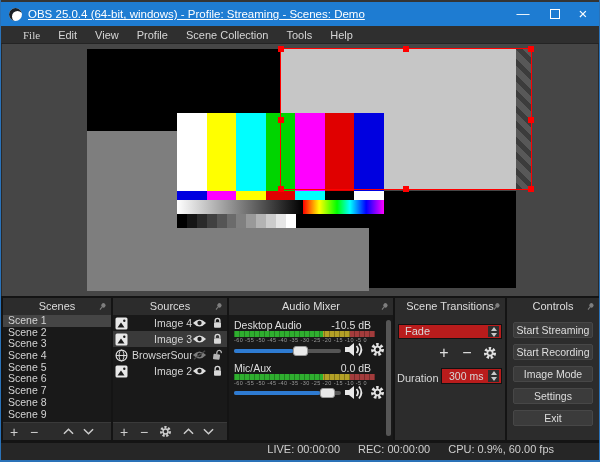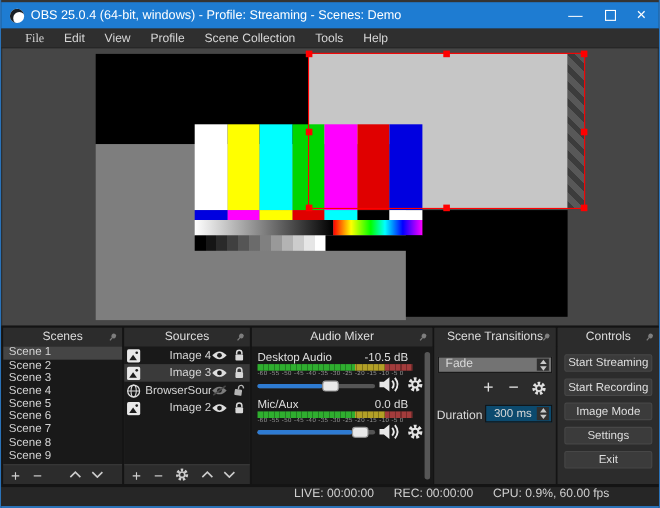--- a/index.html
+++ b/index.html
@@ -4,21 +4,21 @@
 <style>
   html,body{margin:0;padding:0;background:#555;}
   #window{position:relative;width:600px;height:462px;font-family:"Liberation Sans","DejaVu Sans",sans-serif;
     background:#2a2a2a;overflow:hidden;border-left:1px solid #2a72b8;border-right:1px solid #2a72b8;
     box-sizing:border-box;-webkit-font-smoothing:antialiased;}
   .abs{position:absolute;}
   
   #titlebar{position:absolute;top:0;left:0;right:0;height:26px;background:#1e7cd2;border-top:2px solid #343434;box-sizing:border-box;}
   #obs-logo{position:absolute;left:8px;top:6px;width:13px;height:13px;border-radius:50%;
     background:#fff;box-shadow:inset 2px 2px 0 1px #1b2026;}
-  #title-text{position:absolute;left:27px;top:0;height:24px;line-height:24px;font-size:11.5px;color:#fff;white-space:nowrap;}
+  #title-text{position:absolute;left:27px;top:0;height:24px;line-height:24px;font-size:11.5px;color:#fff;white-space:nowrap;text-decoration:underline;}
   .winbtn{position:absolute;top:0;width:28px;height:24px;text-align:center;color:#fff;line-height:24px;font-size:13px;}
   #btn-min{right:62px;}
   #btn-max{right:30px;}
   #btn-close{right:2px;font-size:15px;}
   #btn-max span{display:inline-block;width:8px;height:8px;border:1px solid #fff;margin-top:7px;}
   
   #menubar{position:absolute;top:26px;left:0;right:0;height:18px;background:#2f2f2f;display:flex;align-items:center;border-bottom:1px solid #242424;box-sizing:border-box;}
   .menu-item{padding:0 9px;font-size:11px;color:#d6d6d6;line-height:18px;}
   .menu-item:first-child{margin-left:13px;font-family:Liberation Serif, serif;}
   
@@ -72,29 +72,29 @@
   .ticks{position:absolute;left:5px;width:141px;font-size:5.5px;color:#9a9a9a;white-space:nowrap;overflow:hidden;letter-spacing:.4px;}
   .slider{position:absolute;left:5px;width:107px;height:4px;background:#555;border-radius:2px;}
   .slider .fill{position:absolute;left:0;top:0;bottom:0;background:#2e7bd2;border-radius:2px;}
   .slider .knob{position:absolute;top:-3px;width:15px;height:10px;background:#e9e9e9;border:1px solid #9a9a9a;border-radius:3px;box-sizing:border-box;}
   .mx-ico{position:absolute;}
   #mx-scroll{position:absolute;right:2px;top:22px;width:5px;height:116px;background:#242424;border-radius:3px;}
   #mx-scroll .thumb{position:absolute;left:0;width:5px;top:0;height:100%;background:#565656;border-radius:3px;}
   
   #panel-trans{left:394px;width:110px;}
   #panel-trans .plist{bottom:0;background:#2c2c2c;}
-  .combo{position:absolute;left:3px;top:9px;width:104px;height:15px;background:#737373;border:1px solid #121212;box-sizing:border-box;color:#d8d8d8;font-size:11px;line-height:13px;padding-left:6px;}
+  .combo{position:absolute;left:3px;top:9px;width:104px;height:15px;background:#b91c1c;border:1px solid #121212;box-sizing:border-box;color:#d8d8d8;font-size:11px;line-height:13px;padding-left:6px;}
   .spin{position:absolute;right:2px;top:1px;bottom:1px;width:11px;background:#2f2f2f;display:flex;flex-direction:column;align-items:center;justify-content:center;gap:2px;}
   .tri-up{width:0;height:0;border-left:3px solid transparent;border-right:3px solid transparent;border-bottom:4px solid #c9c9c9;}
   .tri-dn{width:0;height:0;border-left:3px solid transparent;border-right:3px solid transparent;border-top:4px solid #c9c9c9;}
   #trans-btnrow{position:absolute;top:30px;right:8px;display:flex;align-items:center;gap:9px;}
   #trans-btnrow .tool{font-size:16px;color:#e0e0e0;}
   #duration-row{position:absolute;top:53px;left:2px;right:3px;height:16px;}
   #duration-label{font-size:11px;color:#d8d8d8;line-height:16px;}
-  #duration-spin{position:absolute;left:44px;top:0;width:61px;height:16px;background:#0c4a6e;border:1px solid #121212;box-sizing:border-box;color:#d8d8d8;font-size:10.5px;line-height:14px;padding-left:7px;}
+  #duration-spin{position:absolute;left:44px;top:0;width:61px;height:16px;background:#b91c1c;border:1px solid #121212;box-sizing:border-box;color:#d8d8d8;font-size:10.5px;line-height:14px;padding-left:7px;}
   
   #panel-controls{left:506px;width:92px;}
   #panel-controls .plist{bottom:0;background:#2c2c2c;}
   .ctl-btn{position:absolute;left:6px;width:80px;height:16px;background:#3b3b3b;border:1px solid #474747;border-radius:2px;box-sizing:border-box;color:#dedede;font-size:10.5px;text-align:center;line-height:14px;}
   
   #statusbar{position:absolute;left:0;right:0;bottom:2px;height:17px;background:#262626;display:flex;justify-content:flex-end;align-items:flex-start;gap:18px;padding-right:45px;font-size:11px;color:#cfcfcf;}
   #bottom-border{position:absolute;left:0;right:0;bottom:0;height:2px;background:#2a72b8;}
   svg{display:block;}
 </style>
 </head>

